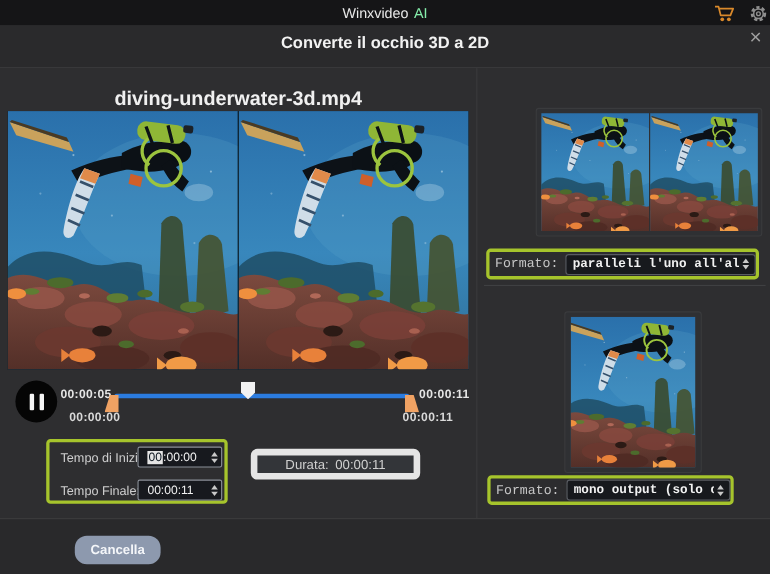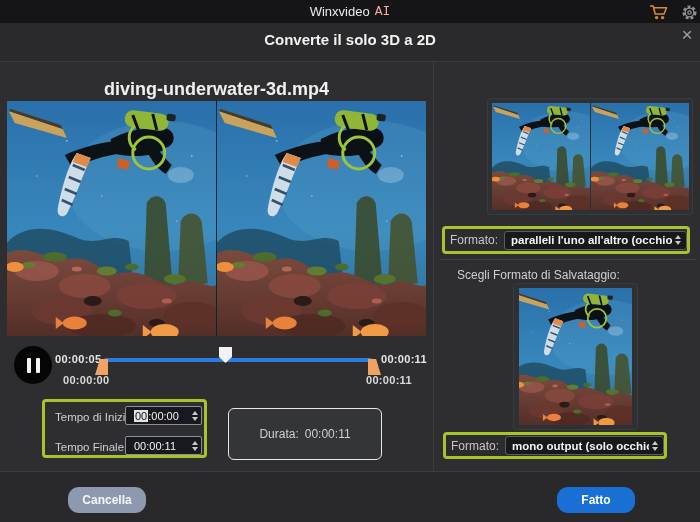--- a/index.html
+++ b/index.html
@@ -5,21 +5,21 @@
   * { margin:0; padding:0; box-sizing:border-box; }
   html,body { width:700px; height:522px; overflow:hidden; background:#1a1a1c;
               font-family:"Liberation Sans", sans-serif; }
   .window { position:relative; width:700px; height:522px; background:#2e2e30; overflow:hidden; }
   .abs { position:absolute; }
 
   
   .titlebar { left:0; top:0; width:700px; height:23px; background:#151517; }
   .titlebar-title { left:0; top:0; width:700px; height:23px; display:flex; align-items:center;
                     justify-content:center; gap:5px; font-size:13px; color:#e9e9e9; }
-  .app-badge { color:#fca5a5;font-family:Liberation Mono, monospace; }
+  .app-badge { color:#86efac; }
   .icon-btn { top:3px; width:22px; height:18px; display:flex; align-items:center; justify-content:center; cursor:pointer; }
   #cart { left:648px; }
   #gear { left:678px; }
 
   
   .dlg-header { left:0; top:23px; width:700px; height:39px; background:#2a2a2c; border-bottom:1px solid #3a3a3c; }
   .dlg-title { left:0; top:31px; width:700px; text-align:center; font-size:15px; font-weight:bold; color:#f2f2f2; }
   .close-x { left:676px; top:24px; width:22px; height:22px; color:#9f9f9f; font-size:19px; line-height:22px;
              text-align:center; cursor:pointer; }
 
@@ -54,35 +54,35 @@
   .time-input { width:77px; height:19px; background:#17191e; border:1px solid #8a8f98; border-radius:2px;
                 display:flex; align-items:center; justify-content:space-between; padding:0 3px 0 8px;
                 font-size:11px; color:#f2f2f2; cursor:text; }
   .inp-start { left:125px; top:406px; }
   .inp-end   { left:125px; top:436px; }
   .sel-seg { background:#e5e5e5; color:#08121c; padding:0 1px; }
   .stepper { display:flex; flex-direction:column; gap:2px; align-items:center; cursor:pointer; }
   .tri-up   { width:0; height:0; border-left:3.5px solid transparent; border-right:3.5px solid transparent; border-bottom:4px solid #c9c9c9; }
   .tri-down { width:0; height:0; border-left:3.5px solid transparent; border-right:3.5px solid transparent; border-top:4px solid #c9c9c9; }
 
-  .durata-box { left:228px; top:408px; width:154px; height:52px; background:#333539; border:1px solid #e5e5e5;
+  .durata-box { left:228px; top:408px; width:154px; height:28px; background:#333539; border:6px solid #e5e5e5;
                 border-radius:6px; display:flex; align-items:center; justify-content:center; gap:6px;
                 font-size:12px; color:#cfcfcf; }
 
   
   .v-divider { left:433px; top:62px; width:1px; height:409px; background:#3b3b3d; }
   .section-heading { font-size:12px; color:#cfcfcf; }
   .head-in  { left:457px; top:72px; }
   .head-out { left:457px; top:268px; }
   .thumb-wrap { background:#2f3033; border:1px solid #3a3b3d; border-radius:3px; }
   .thumb-in-wrap  { left:487px; top:98px;  width:206px; height:117px; display:flex; align-items:center; justify-content:center; gap:1px; }
   .thumb-out-wrap { left:513px; top:283px; width:125px; height:147px; display:flex; align-items:center; justify-content:center; }
   .h-divider { left:440px; top:259px; width:256px; height:1px; background:#3f4042; }
 
-  .formato-row { border:3px solid #a6c42c; border-radius:4px; display:flex; align-items:center; background:#2c2c2e; }
+  .formato-row { border:3px solid #a6c42c; border-radius:4px; display:flex; align-items:center; background:#2c2c2e;font-family:Liberation Mono, monospace; }
   .row-in  { left:442px; top:226px; width:248px; height:28px; }
   .row-out { left:443px; top:432px; width:224px; height:27px; }
   .formato-label { font-size:12px; color:#c6c6c6; padding:0 6px 0 5px; white-space:nowrap; }
   .dropdown { height:19px; background:#17191d; border:1px solid #595c62; border-radius:3px; display:flex;
               align-items:center; cursor:pointer; overflow:hidden; }
   .dd-in  { width:192px; }
   .dd-out { width:168px; }
   .dd-value { flex:1; font-size:11.5px; font-weight:bold; color:#f2f2f2; white-space:nowrap; overflow:hidden;
               padding-left:6px; }
   .dd-chev { flex:0 0 14px; display:flex; flex-direction:column; gap:2px; align-items:center; padding-right:2px; }
@@ -180,21 +180,21 @@
   </div>
   <div class="abs icon-btn" id="gear">
     <svg width="17" height="17" viewBox="0 0 16 16">
       <circle cx="8" cy="8" r="5.4" fill="none" stroke="#8f8f8f" stroke-width="2.4" stroke-dasharray="2.7 1.9"></circle>
       <circle cx="8" cy="8" r="4.1" fill="none" stroke="#8f8f8f" stroke-width="1.3"></circle>
       <circle cx="8" cy="8" r="1.6" fill="none" stroke="#8f8f8f" stroke-width="1.2"></circle>
     </svg>
   </div>
 
   <div class="abs dlg-header"></div>
-  <div class="abs dlg-title">Converte il solo 3D a 2D</div>
+  <div class="abs dlg-title">Converte il occhio 3D a 2D</div>
   <div class="abs close-x">×</div>
 
   <div class="abs filename">diving-underwater-3d.mp4</div>
   <div class="abs video-frame">
     <div class="video-half">
       <svg width="100%" height="100%" viewBox="0 0 210 235" preserveAspectRatio="xMidYMid slice">
           <use href="#dive-scene"></use>
         </svg>
     </div>
     <div class="video-half">
@@ -255,34 +255,32 @@
     <div class="dropdown dd-in">
       <span class="dd-value">paralleli l'uno all'altro (occhio sinistro a sinistr</span>
       <span class="dd-chev">
         <span class="tri-up"></span>
           <span class="tri-down"></span>
       </span>
     </div>
   </div>
   <div class="abs h-divider"></div>
 
-  <div class="abs section-heading head-out">Scegli Formato di Salvataggio:</div>
   <div class="abs thumb-wrap thumb-out-wrap">
     <svg width="113" height="137" viewBox="0 0 210 235" preserveAspectRatio="xMidYMid slice">
         <use href="#dive-scene"></use>
       </svg>
   </div>
   <div class="abs formato-row row-out">
     <span class="formato-label">Formato:</span>
     <div class="dropdown dd-out">
       <span class="dd-value">mono output (solo occhio sinistro)</span>
       <span class="dd-chev">
         <span class="tri-up"></span>
           <span class="tri-down"></span>
       </span>
     </div>
   </div>
 
   <div class="abs footer"></div>
   <button class="abs btn btn-cancel">Cancella</button>
-  <button class="abs btn btn-done">Fatto</button>
 
 </div>
 
 </body></html>

